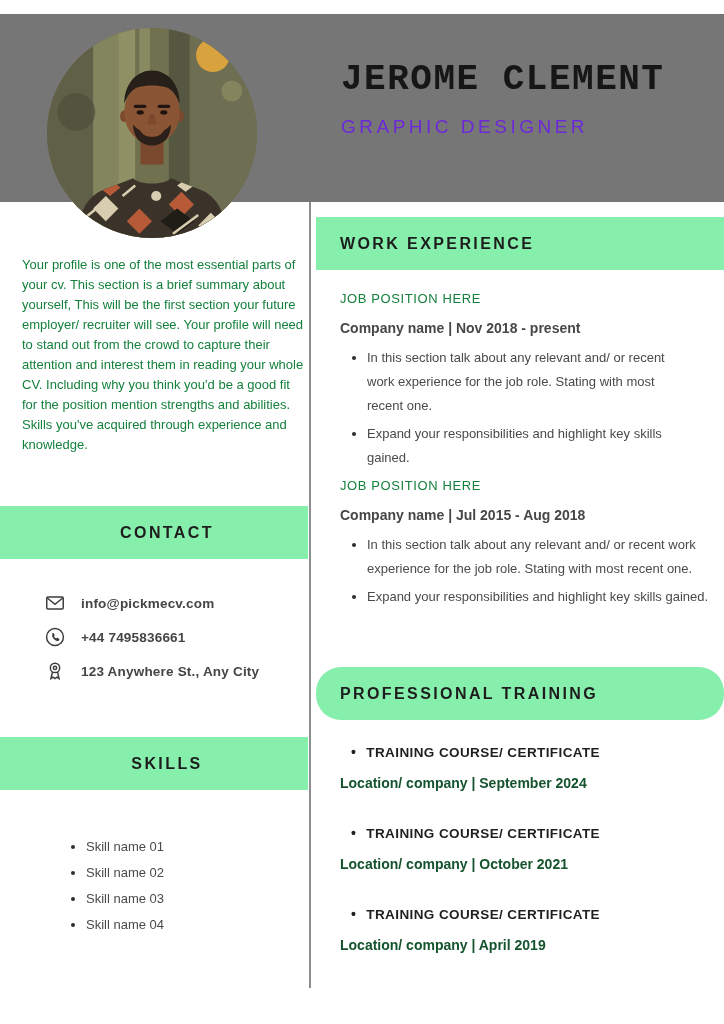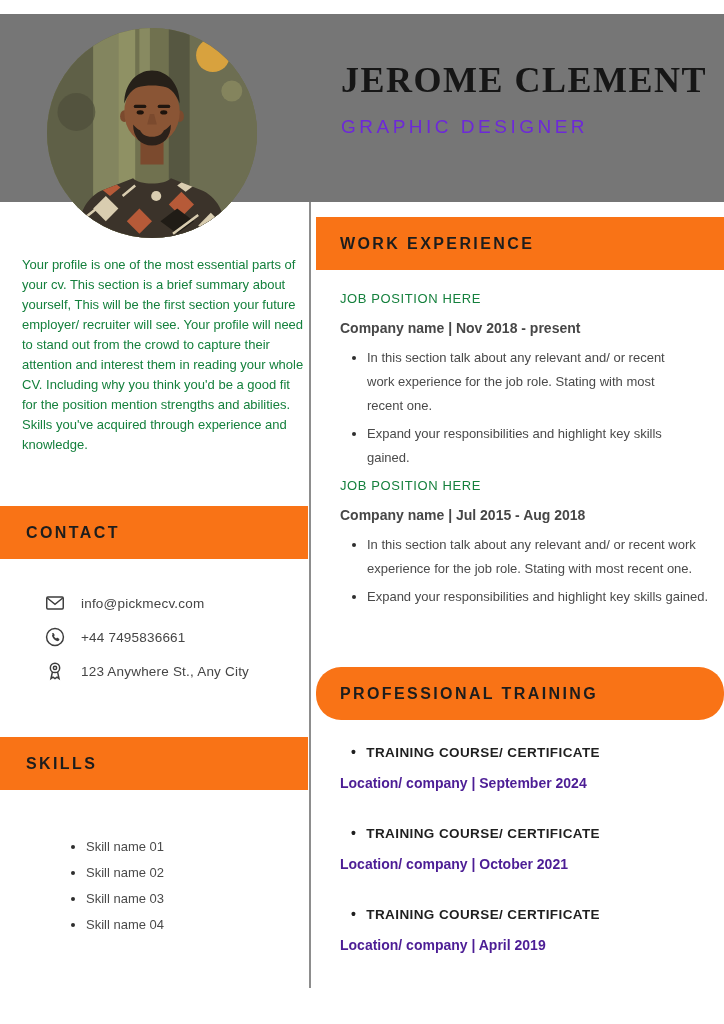--- a/index.html
+++ b/index.html
@@ -9,53 +9,53 @@
   }
   
   .top-band{position:absolute;left:0;top:14px;width:724px;height:188px;background:#767676;}
   .photo{
     position:absolute;left:47px;top:28px;width:210px;height:210px;border-radius:50%;
     overflow:hidden;background:#6f7052;
   }
   .photo svg{display:block;width:210px;height:210px;}
   .header-text{position:absolute;left:341px;top:58px;}
   .name{
-    font-family:Liberation Serif, serif;font-weight:700;font-size:36px;line-height:44px;
+    font-family:Liberation Mono, monospace;font-weight:700;font-size:36px;line-height:44px;
     letter-spacing:1.5px;color:#161616;white-space:nowrap;
   }
   .role{
     margin-top:13px;font-size:19px;line-height:24px;letter-spacing:3.5px;
     color:#6d28d9;font-weight:400;white-space:nowrap;
   }
   
   .divider{position:absolute;left:309px;top:202px;width:2px;height:786px;background:#8d8d8d;}
   
   .bar{
-    position:absolute;background:#f97316;display:flex;align-items:center;
+    position:absolute;background:#86efac;display:flex;align-items:center;
     box-sizing:border-box;
   }
   .bar span{
     font-size:16px;font-weight:700;letter-spacing:2.4px;color:#1d1d1d;white-space:nowrap;
   }
-  .bar-left{left:0;width:308px;height:53px;padding-left:26px;}
+  .bar-left{left:0;width:308px;height:53px;padding-left:26px;justify-content:center;}
   .bar-right{left:316px;width:408px;height:53px;padding-left:24px;}
   .contact-bar{top:506px;}
   .skills-bar{top:737px;}
   .we-bar{top:217px;}
   .pt-bar{top:667px;border-radius:25px;}
   
   .profile-text{
     position:absolute;left:22px;top:255px;width:286px;margin:0;
     font-size:13px;line-height:20px;color:#15803d;
   }
   .contact-list{position:absolute;left:44px;top:592px;width:250px;}
   .c-row{display:flex;align-items:center;margin-bottom:12px;height:22px;}
   .c-icon{width:22px;height:22px;flex:0 0 22px;margin-right:15px;}
   .c-icon svg{display:block;width:22px;height:22px;}
-  .c-text{font-size:13.5px;font-weight:400;color:#454545;letter-spacing:.2px;white-space:nowrap;}
+  .c-text{font-size:13.5px;font-weight:700;color:#454545;letter-spacing:.2px;white-space:nowrap;}
   .skills-list{
     position:absolute;left:68px;top:834px;margin:0;padding:0 0 0 18px;
     font-size:13px;line-height:26px;color:#4a4a4a;font-weight:400;
   }
   .skills-list li{margin:0;}
   .skills-list li::marker{color:#2e2e2e;}
   
   .we-body{position:absolute;left:340px;top:291px;width:378px;}
   .job-title{font-size:13px;line-height:16px;letter-spacing:.6px;color:#15803d;margin:0 0 13px;}
   .company{font-size:14px;line-height:17px;font-weight:700;color:#474747;margin:0 0 9px;}
@@ -64,21 +64,21 @@
   .bullets li::marker{color:#2e2e2e;}
   .bullets.w1{width:332px;}
   .bullets.w2{width:356px;}
   .job2{margin-top:8px;}
   .pt-body{position:absolute;left:340px;top:744px;width:382px;}
   .t-head{
     display:flex;align-items:baseline;padding-left:11px;margin:0 0 14px;
     font-size:13.5px;line-height:16px;font-weight:700;letter-spacing:.4px;color:#1f1f1f;
   }
   .t-dot{margin-right:10px;font-size:14px;color:#1f1f1f;}
-  .t-detail{font-size:14px;line-height:17px;font-weight:700;color:#4c1d95;margin:0 0 33px;}
+  .t-detail{font-size:14px;line-height:17px;font-weight:700;color:#14532d;margin:0 0 33px;}
 </style>
 </head>
 <body>
 
 <div class="page">
 
   <div class="top-band"></div>
 
   <div class="photo">
     <svg viewBox="0 0 100 100">

